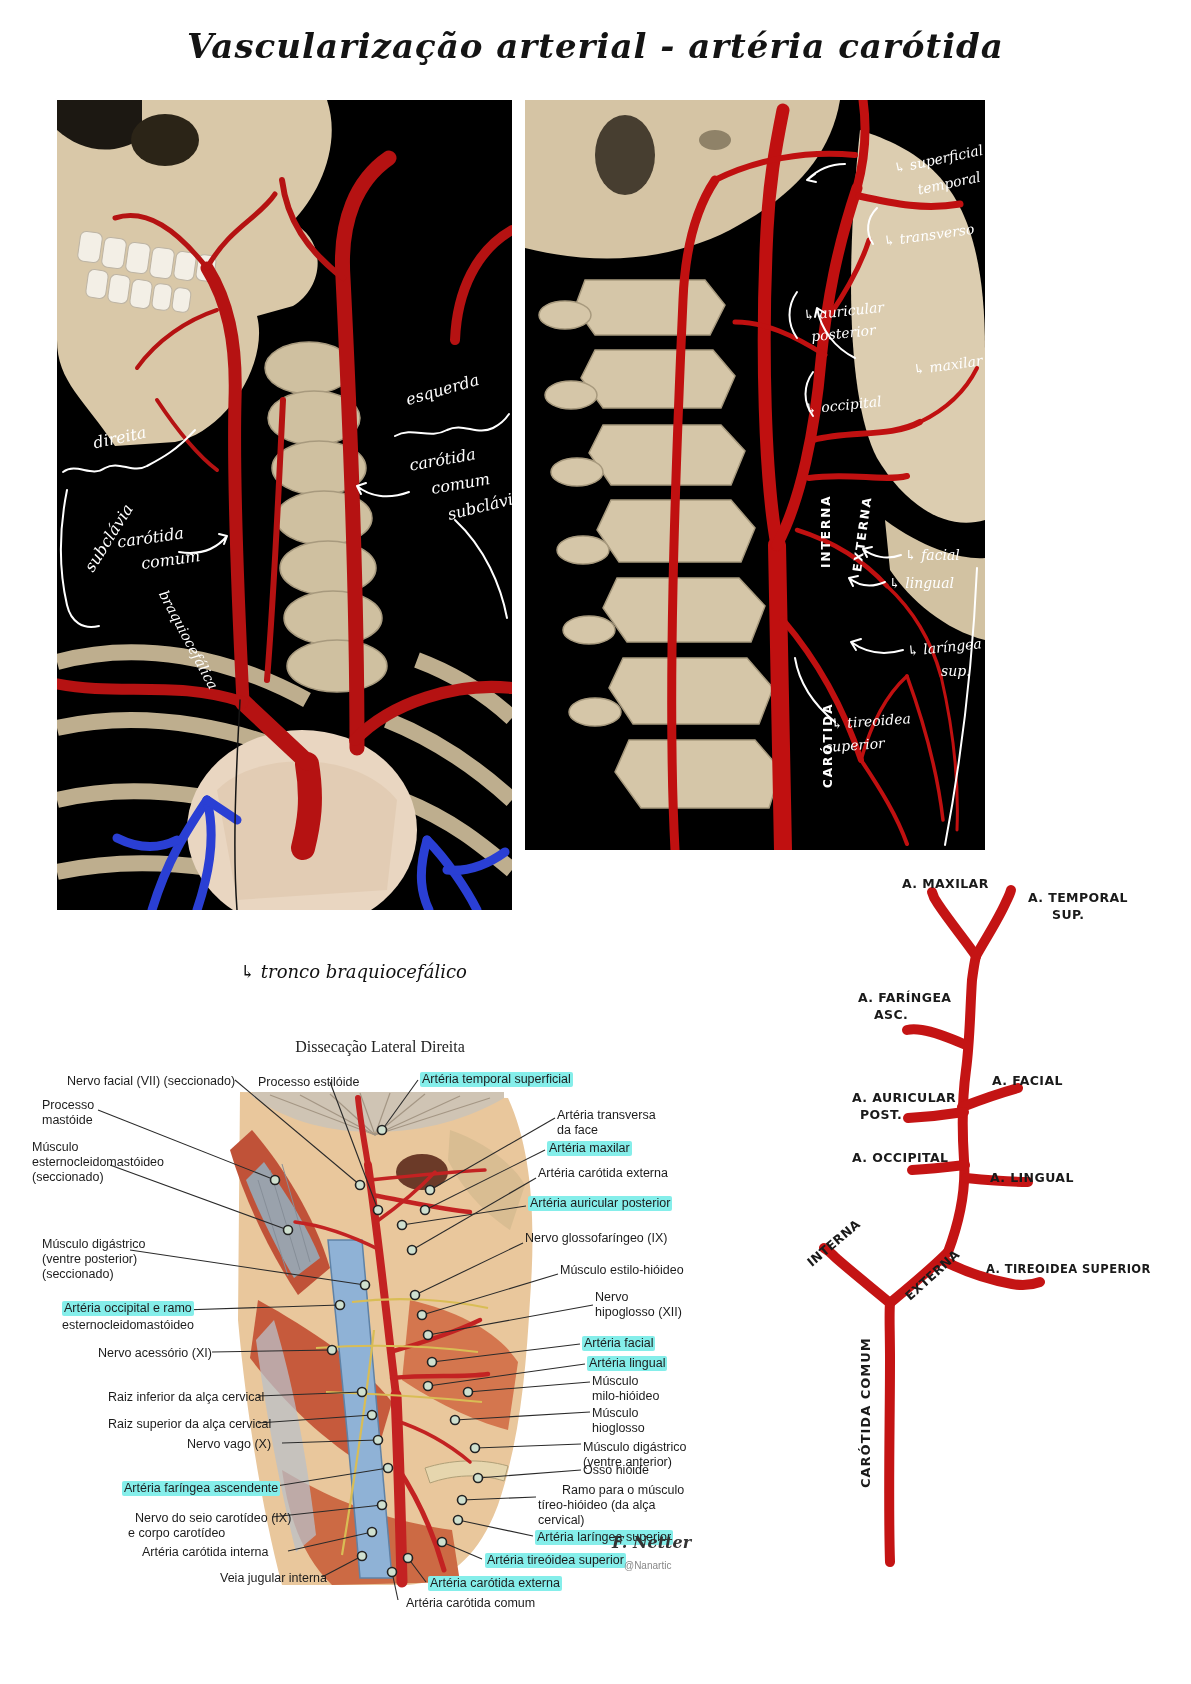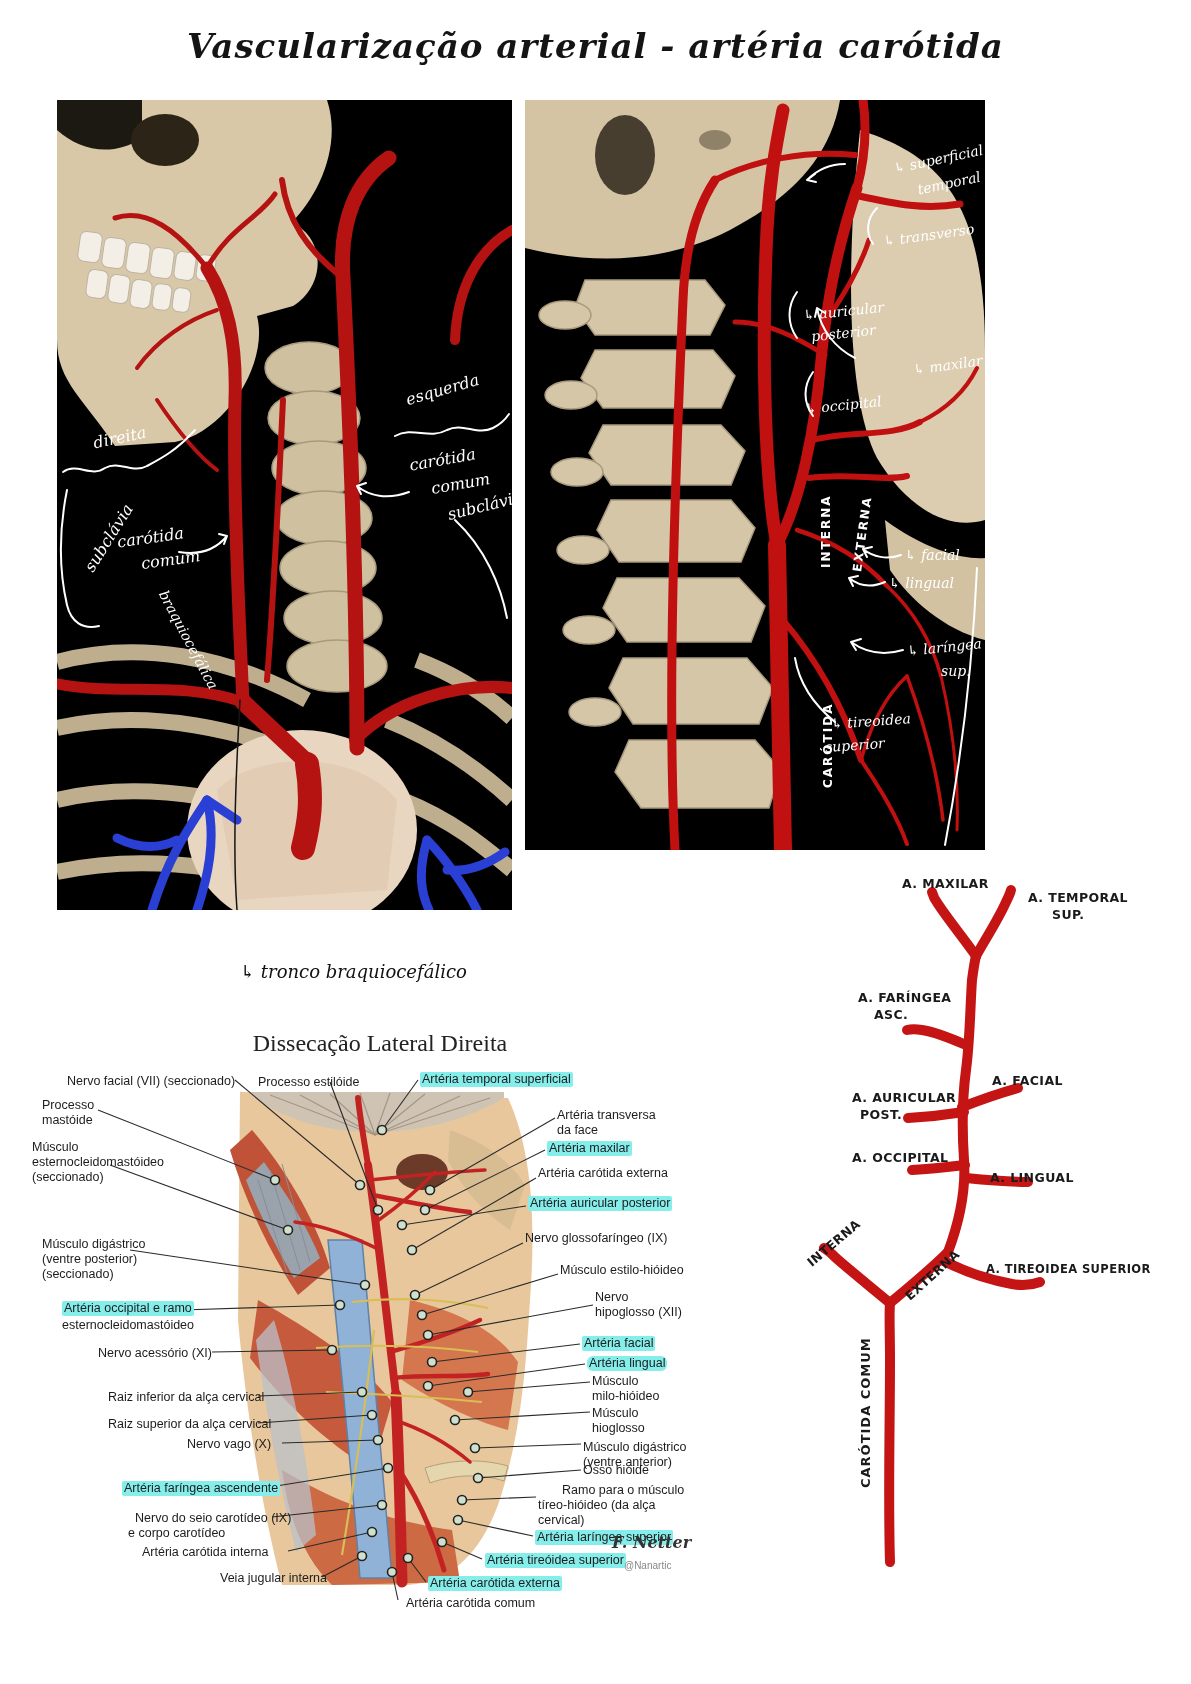--- a/index.html
+++ b/index.html
@@ -18,22 +18,22 @@
   .hw.small{font-size:14px;}
   .hwcaps{position:absolute;color:#fff;font-family:"DejaVu Sans",sans-serif;font-weight:bold;
       font-size:12px;letter-spacing:2px;white-space:nowrap;
       writing-mode:vertical-rl;transform:rotate(180deg);}
   .hwk{position:absolute;color:#111;font-family:"DejaVu Serif",serif;font-style:italic;
       font-size:18px;white-space:nowrap;}
   
   #netter{position:absolute;left:30px;top:1000px;width:700px;height:620px;}
   .ntitle{position:absolute;left:90px;top:6px;width:520px;text-align:center;
       font-family:"Liberation Serif",serif;font-weight:bold;font-size:24px;color:#1d1d1d;}
-  .nsub{position:absolute;left:90px;top:30px;width:520px;text-align:center;
-      font-family:"Liberation Serif",serif;font-size:24px;color:#222;}
+  .nsub{position:absolute;left:90px;top:38px;width:520px;text-align:center;
+      font-family:"Liberation Serif",serif;font-size:16px;color:#222;}
   .nl{position:absolute;font-size:12.5px;color:#1c1c1c;white-space:nowrap;line-height:15px;}
   .hl{background:#85eeea;padding:0 2px;border-radius:2px;}
   .sig{position:absolute;font-family:"DejaVu Serif",serif;font-style:italic;font-weight:bold;
       font-size:16px;color:#333;}
   .credit{position:absolute;font-size:10px;color:#888;}
   
   #schematic{position:absolute;left:790px;top:860px;width:380px;height:720px;}
   .sk{position:absolute;font-family:"DejaVu Sans",sans-serif;font-weight:bold;
       font-size:12.5px;color:#1a1a1a;white-space:nowrap;letter-spacing:.4px;}
   .skv{position:absolute;font-family:"DejaVu Sans",sans-serif;font-weight:bold;
@@ -371,21 +371,21 @@
     <div class="nl" style="left:12px;top:237px;">Músculo digástrico</div>
     <div class="nl" style="left:12px;top:252px;">(ventre posterior)</div>
     <div class="nl" style="left:12px;top:267px;">(seccionado)</div>
     <div class="nl" style="left:495px;top:231px;">Nervo glossofaríngeo (IX)</div>
     <div class="nl" style="left:530px;top:263px;">Músculo estilo-hióideo</div>
     <div class="nl" style="left:565px;top:290px;">Nervo</div>
     <div class="nl" style="left:565px;top:305px;">hipoglosso (XII)</div>
     <div class="nl hl" style="left:32px;top:301px;">Artéria occipital e ramo</div>
     <div class="nl" style="left:32px;top:318px;">esternocleidomastóideo</div>
     <div class="nl hl" style="left:552px;top:336px;">Artéria facial</div>
-    <div class="nl hl" style="left:557px;top:356px;border-radius:6px;">Artéria lingual</div>
+    <div class="nl hl" style="left:557px;top:356px;">Artéria lingual</div>
     <div class="nl" style="left:68px;top:346px;">Nervo acessório (XI)</div>
     <div class="nl" style="left:562px;top:374px;">Músculo</div>
     <div class="nl" style="left:562px;top:389px;">milo-hióideo</div>
     <div class="nl" style="left:78px;top:390px;">Raiz inferior da alça cervical</div>
     <div class="nl" style="left:562px;top:406px;">Músculo</div>
     <div class="nl" style="left:562px;top:421px;">hioglosso</div>
     <div class="nl" style="left:78px;top:417px;">Raiz superior da alça cervical</div>
     <div class="nl" style="left:553px;top:440px;">Músculo digástrico</div>
     <div class="nl" style="left:553px;top:455px;">(ventre anterior)</div>
     <div class="nl" style="left:157px;top:437px;">Nervo vago (X)</div>

